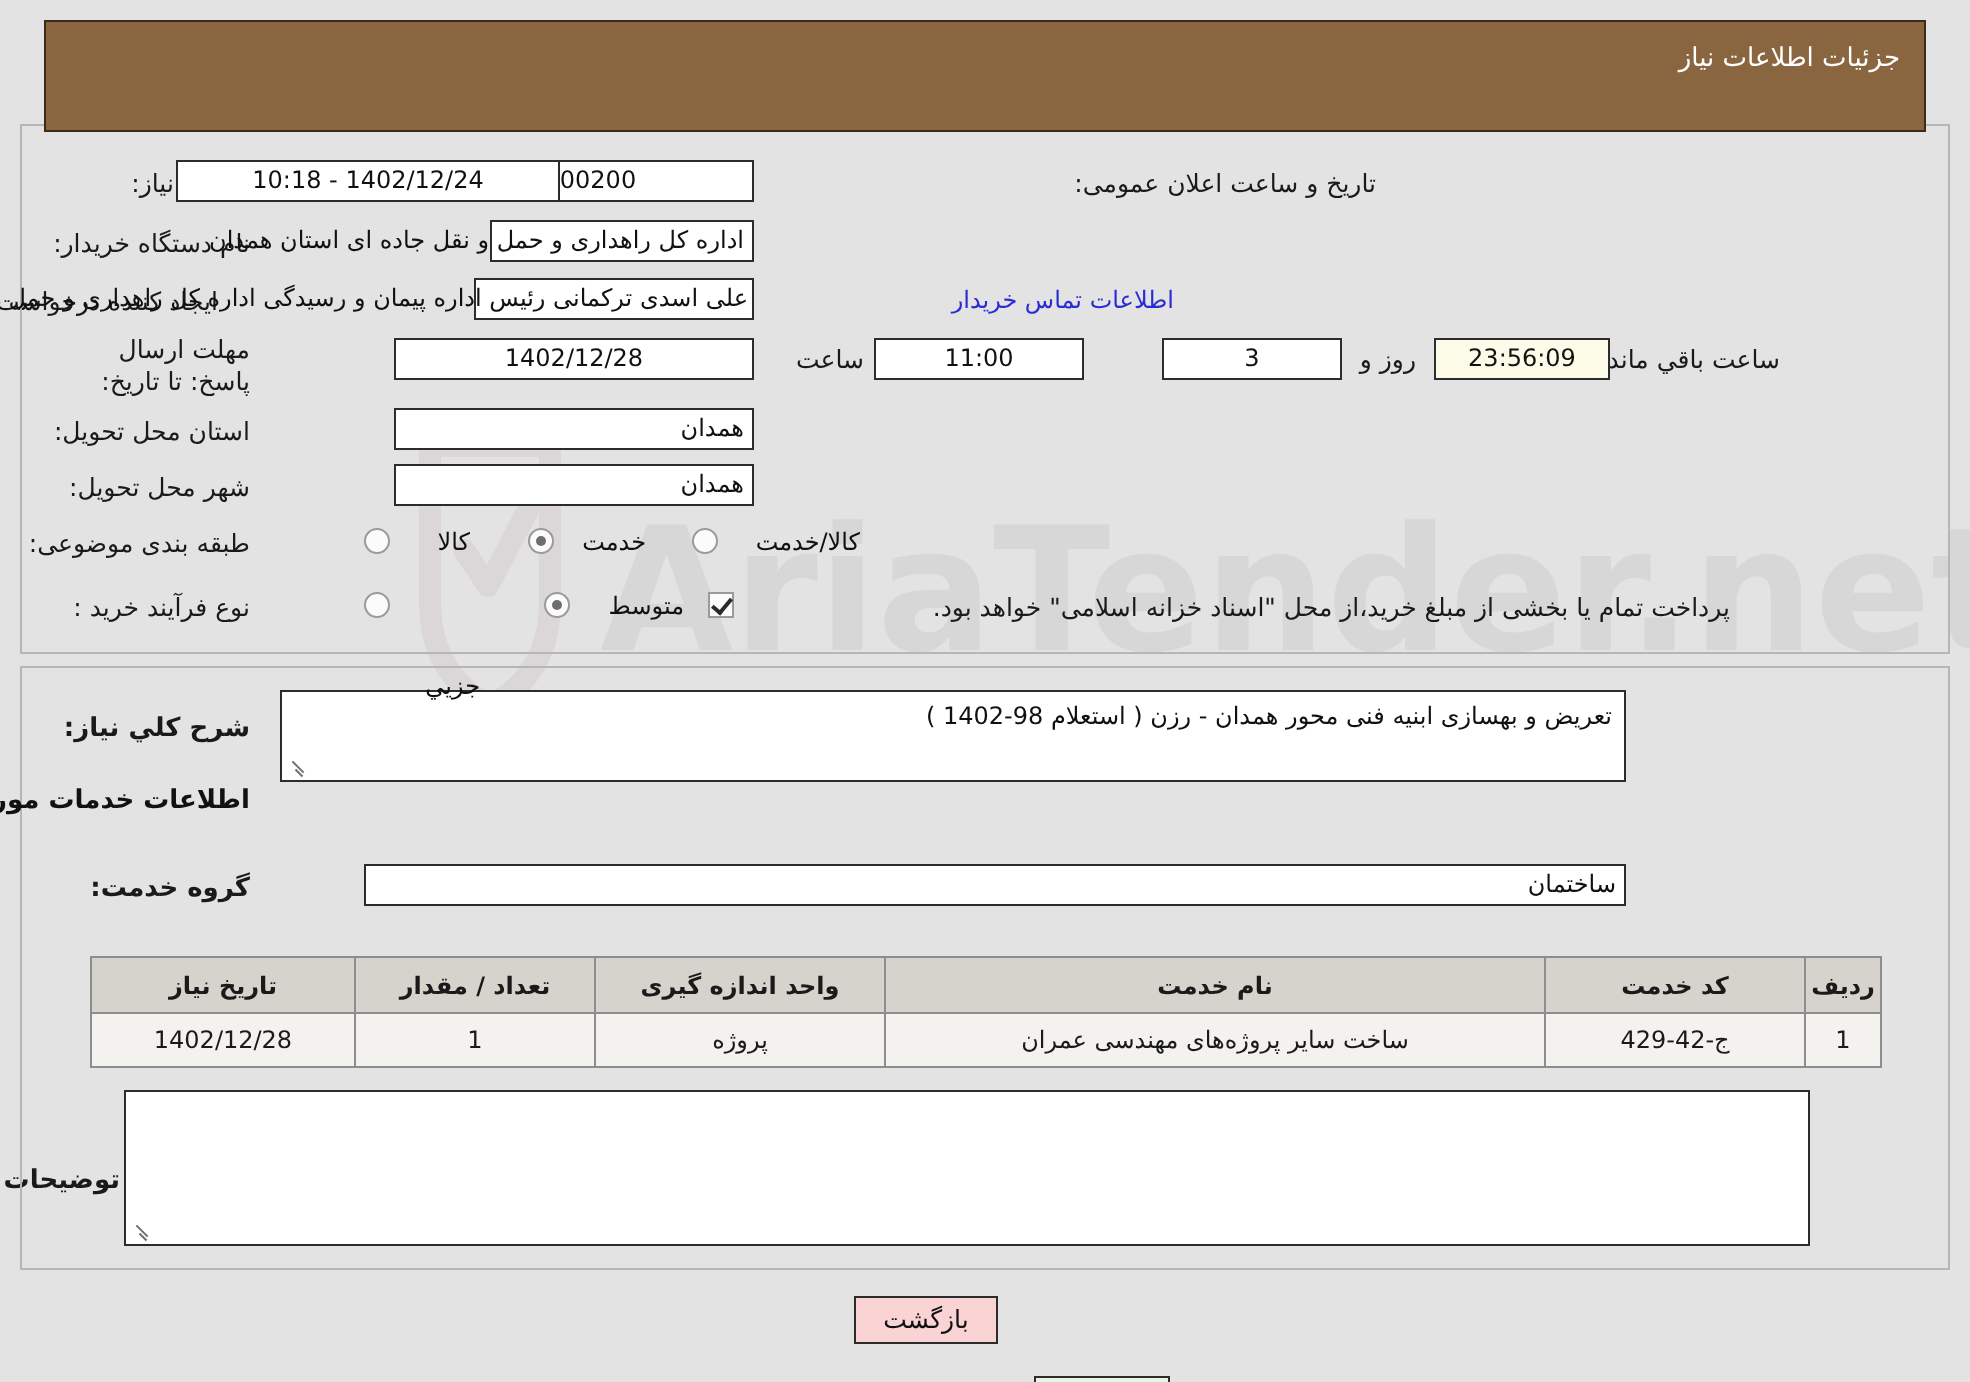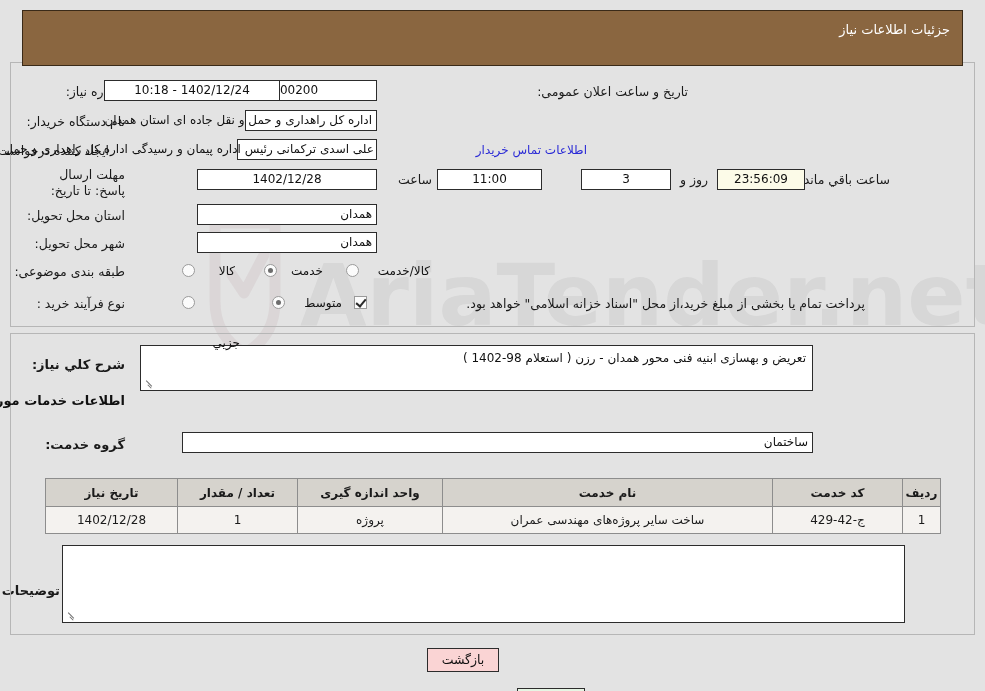--- a/index.html
+++ b/index.html
@@ -274,21 +274,21 @@
 <div class="titlebar">
   <span class="titlebar-text">جزئیات اطلاعات نیاز</span>
 </div>
 
 <div class="panel-top"></div>
 
 <span class="lbl" style="right:860px; top:84px;">شماره نیاز:</span>
 <div class="inp" style="right:608px; top:80px; width:240px;">1102003123000200</div>
 
 <span class="lbl" style="right:297px; top:84px;">تاریخ و ساعت اعلان عمومی:</span>
-<div class="inp" style="right:705px; top:80px; width:176px; left:104px;">1402/12/24 - 10:18</div>
+<div class="inp" style="right:705px; top:80px; width:192px; left:104px;">1402/12/24 - 10:18</div>
 
 <span class="lbl" style="right:860px; top:114px;">نام دستگاه خریدار:</span>
 <div class="inp rt" style="right:608px; top:110px; left:233px;">اداره کل راهداری و حمل و نقل جاده ای استان همدان</div>
 
 <span class="lbl" style="right:876px; top:143px;">ایجاد کننده درخواست:</span>
 <div class="inp rt ovf" style="right:608px; top:139px; width:140px;"></div>
 <span class="spill" style="right:611px; top:142px;">علی اسدی ترکمانی رئیس اداره پیمان و رسیدگی اداره کل راهداری و حمل و نقل</span>
 <a class="link" href="#" style="right:398px; top:143px;">اطلاعات تماس خریدار</a>
 
 <span class="lbl" style="right:860px; top:167px; width:95px; line-height:16px; white-space:normal;">مهلت ارسال پاسخ: تا تاریخ:</span>

